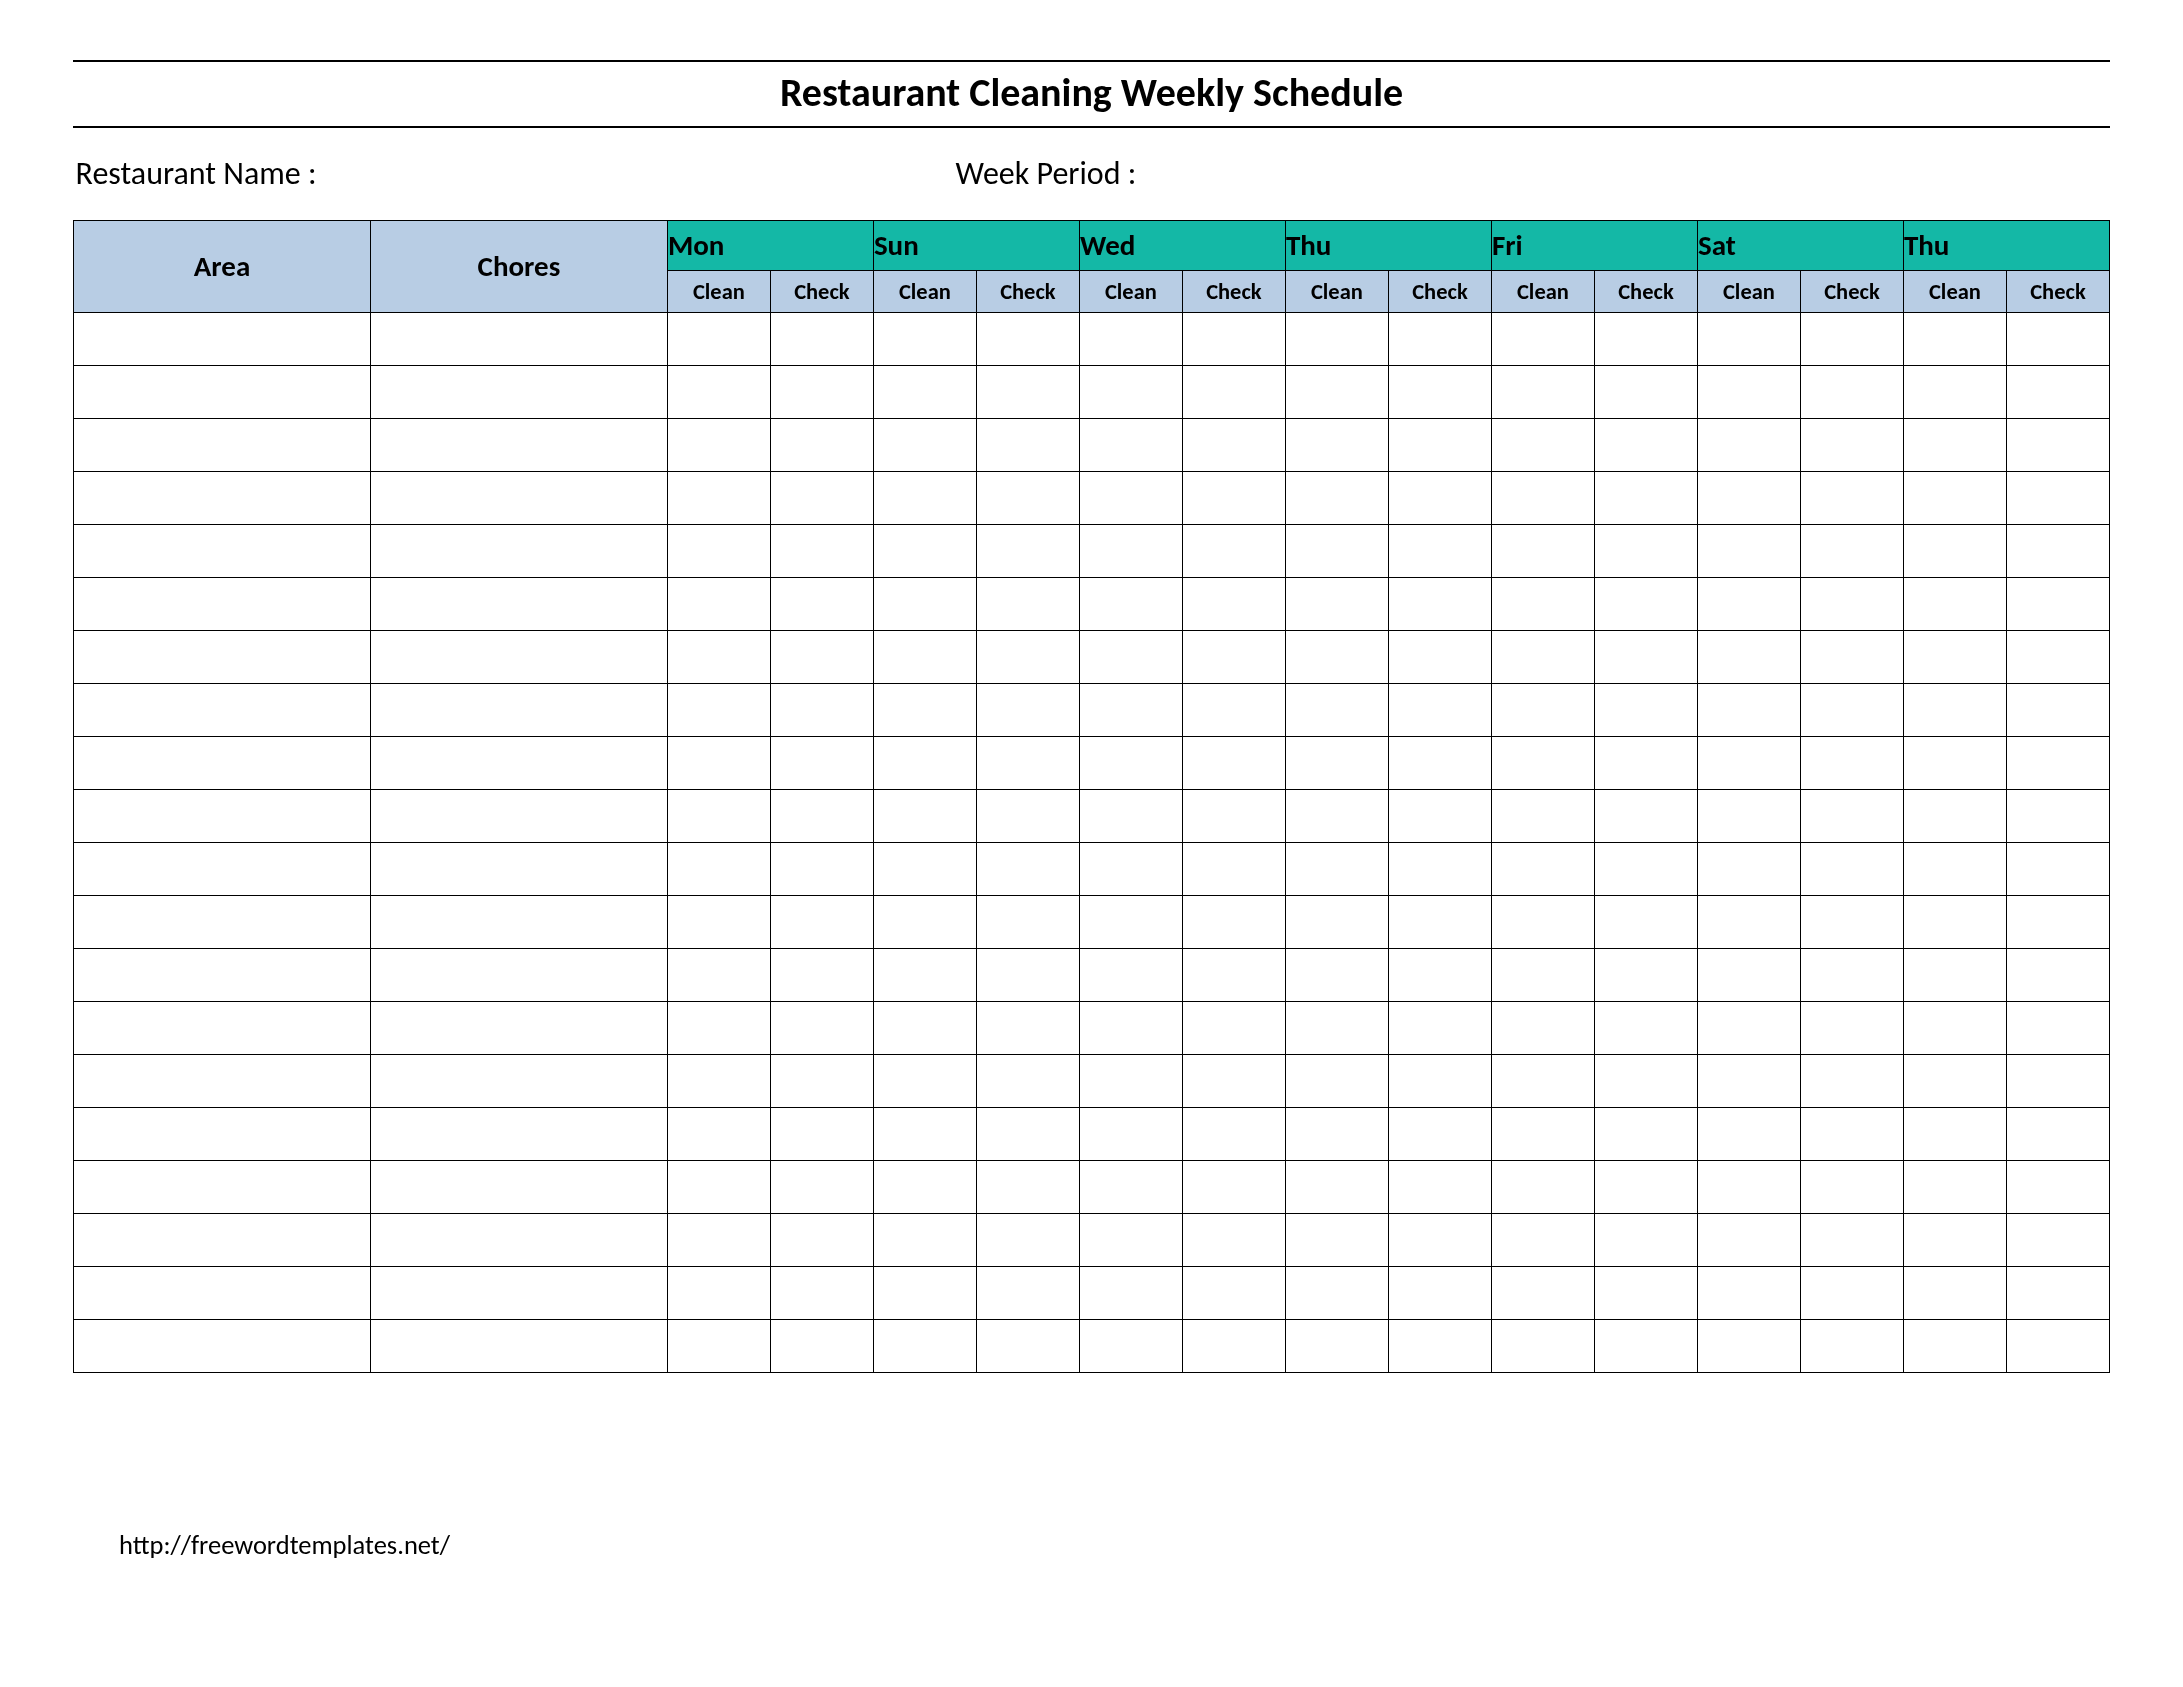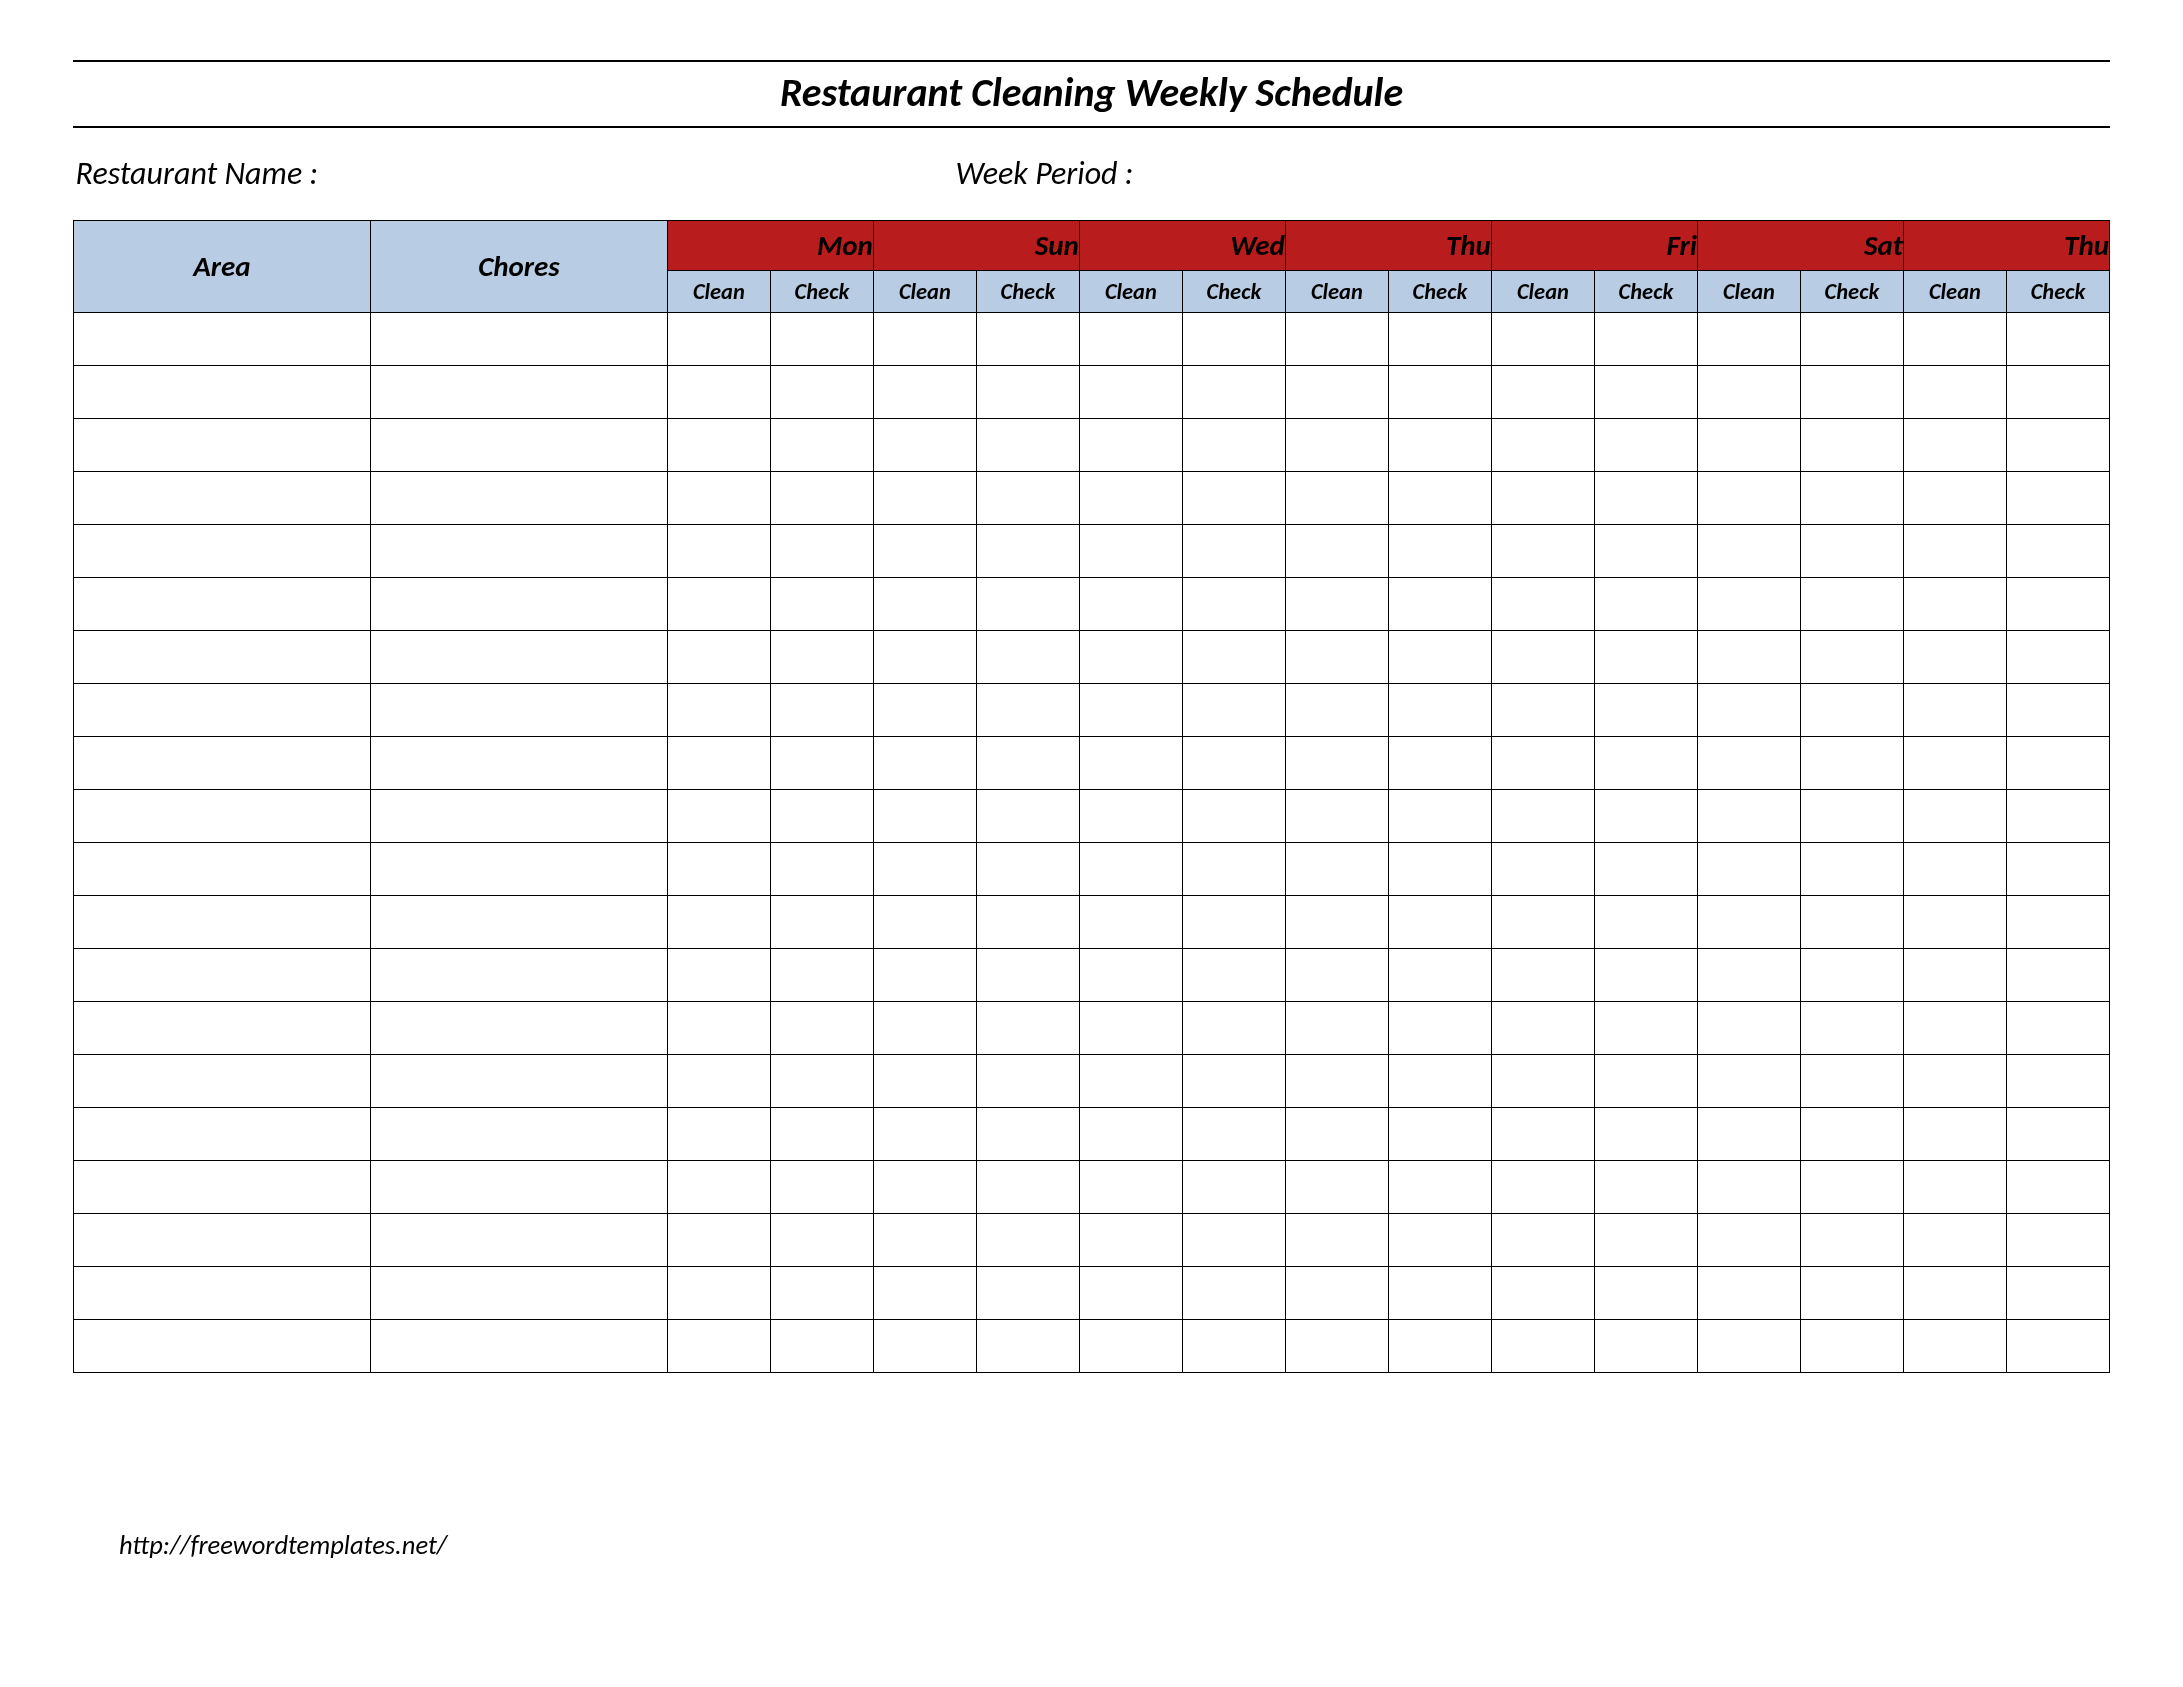--- a/index.html
+++ b/index.html
@@ -8,21 +8,20 @@
     background: #ffffff;
     font-family: Calibri, "Segoe UI", Arial, sans-serif;
     color: #000;
   }
   .page {
     width: 2183px;
     height: 1687px;
     box-sizing: border-box;
     padding: 60px 73px 40px 73px;
     position: relative;
-    font-style: italic;
   }
   .title-wrap {
     border-top: 2px solid #000;
     border-bottom: 2px solid #000;
     padding: 9.3px 0 10.6px 0;
     margin-bottom: 26.5px;
   }
   .title {
     text-align: center;
     font-weight: 700;
@@ -51,23 +50,23 @@
     border: 1.3px solid #000;
     padding: 0;
   }
   .hdr {
     background: #b8cde4;
     font-weight: 700;
     text-align: center;
     font-size: 29px;
   }
   .day-hdr {
-    background: #b91c1c;
+    background: #14b8a6;
     font-weight: 700;
-    text-align: right;
+    text-align: left;
     font-size: 29px;
     height: 49px;
   }
   .sub-hdr {
     background: #b8cde4;
     font-weight: 700;
     text-align: center;
     font-size: 22.5px;
     height: 41px;
   }

